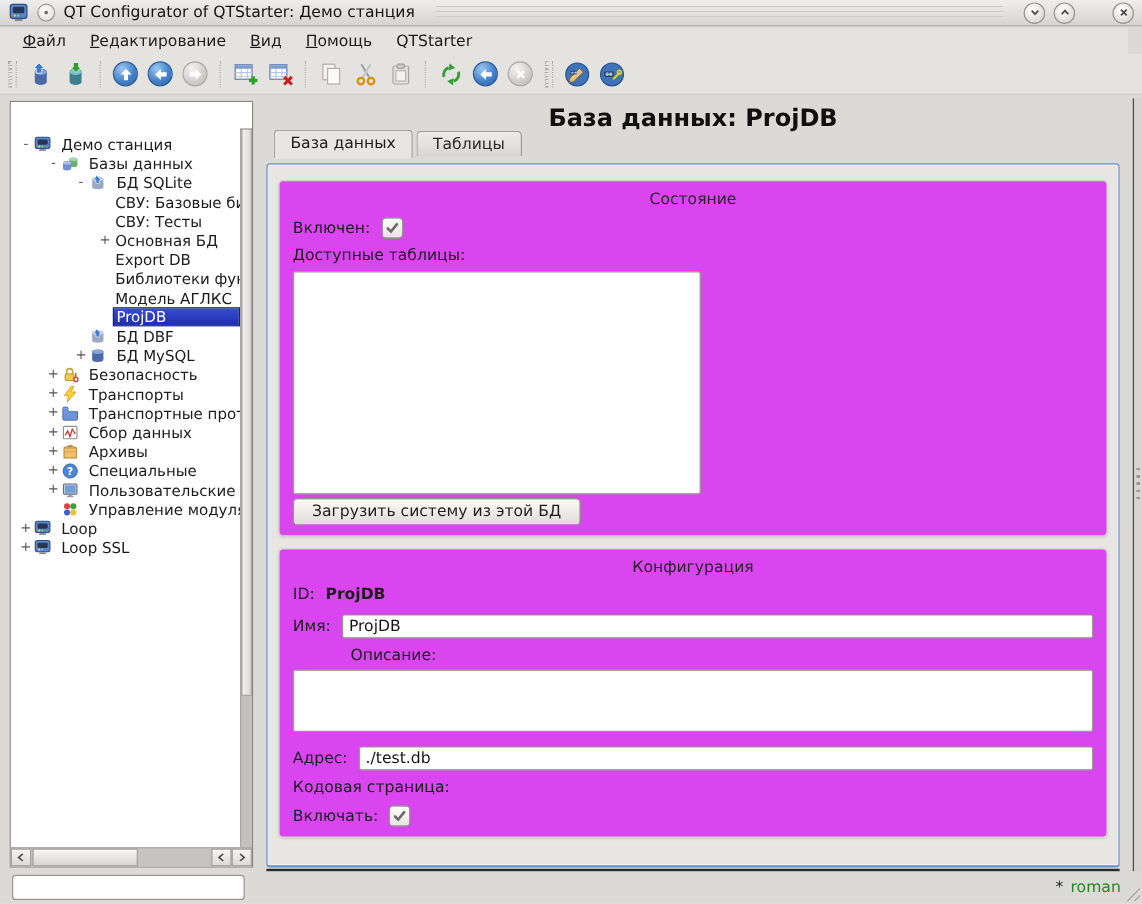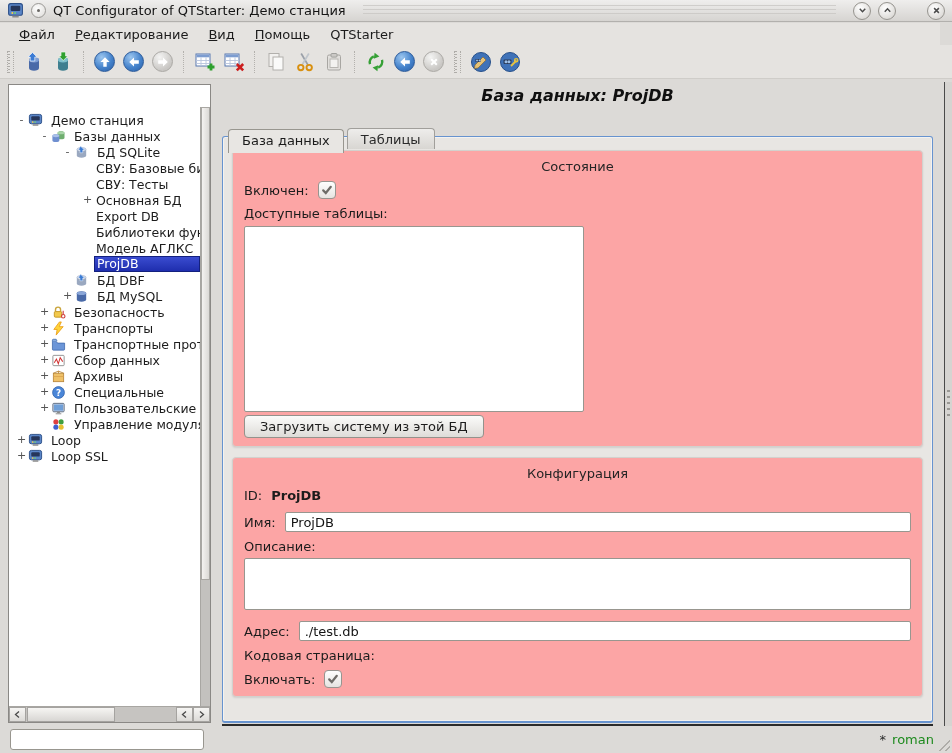--- a/index.html
+++ b/index.html
@@ -71,48 +71,48 @@
 
   
   .mid-split { position:absolute; left:212px; top:84px; width:9px; bottom:27px; }
   .right-strip { position:absolute; right:0; top:82px; width:8px; bottom:27px;
     border-left:1px solid #4a4a4a; background:#d6d4d1; }
   .right-strip::after { content:""; position:absolute; left:2px; top:308px; width:3px; height:26px;
     background:repeating-linear-gradient(to bottom,#9a9894 0 2px,transparent 2px 6px); }
 
   
   .main-title { position:absolute; left:222px; top:86px; width:711px; text-align:center;
-    font-size:16px; font-weight:bold; font-style:italic; color:#101010; }
-  .tabbar { position:absolute; left:228px; top:128px; height:24px; display:flex; align-items:flex-start; z-index:3; }
+    font-size:20px; font-weight:bold; color:#101010; }
+  .tabbar { position:absolute; left:228px; top:107px; height:24px; display:flex; align-items:center; z-index:3; }
   .tab { font-size:13px; padding:3px 13px 4px; border:1px solid #a19f9b; border-bottom:none;
     border-radius:4px 4px 0 0; margin-right:3px; cursor:default; }
   .tab.active { background:#e8e6e3; height:24px; position:relative; top:1px; border-color:#98968f; }
   .tab.inactive { background:linear-gradient(#eeedeb,#d8d6d2); height:21px; color:#2a2a2a; }
   .tabpage { position:absolute; left:222px; top:136px; width:711px; height:587px;
     border:1px solid #6793cf; border-radius:3px; background:#e8e6e3;
     box-shadow:inset 0 0 0 1px #f3f2f0; padding:13px 9px 0 9px; border-bottom-width:2px; }
   .page-bottom-line { position:absolute; left:222px; top:724px; width:711px; height:2px; background:#2b2b2b; }
 
-  .groupbox { background:#fca5a5; border:1px solid #d3d1cd; border-radius:4px;
+  .groupbox { background:#d946ef; border:1px solid #d3d1cd; border-radius:4px;
     box-shadow:0 1px 2px rgba(0,0,0,.10); padding:5px 11px 4px; margin-bottom:10px; }
   .gb-title { text-align:center; padding:3px 0 7px; color:#252525; }
   .frow { display:flex; align-items:center; margin-bottom:7px; }
   .frow .lab { margin-right:9px; white-space:nowrap; }
   .checkbox { width:18px; height:18px; border-radius:4px; border:1px solid #979590;
     background:linear-gradient(#fefefe,#e6e4e1); display:inline-flex; align-items:center; justify-content:center; }
   .checkbox svg { width:12px; height:12px; }
   .listbox { width:340px; height:186px; background:#fff; border:1px solid #98968f; border-radius:2px; }
   .qbtn { font-family:"DejaVu Sans",sans-serif; font-size:13px; color:#1c1c1c; padding:3px 15px;
     border:1px solid #94928c; border-radius:4px; background:linear-gradient(#fbfbfa,#dedcd8); margin:3px 0 4px; }
   .tinput { flex:1; height:20px; background:#fff; border:1px solid #98968f; border-radius:2px;
     font-family:"DejaVu Sans",sans-serif; font-size:13px; padding:1px 5px; color:#141414; }
   .tarea { width:100%; height:52px; background:#fff; border:1px solid #98968f; border-radius:2px;
     resize:none; font-family:"DejaVu Sans",sans-serif; font-size:13px; margin-bottom:8px; }
   .idval { font-weight:bold; }
-  .descr-lab { margin-bottom:4px; }
+  .descr-lab { margin-bottom:4px;margin-left:48px; }
 
   
   .statusbar { position:absolute; left:0; right:0; bottom:0; height:27px; }
   .status-right { position:absolute; right:18px; bottom:6px; font-size:13px; }
   .status-marker { color:#2a2a2a; margin-right:6px; }
   .status-user { color:#1e8a1e; }
   .grip { position:absolute; right:2px; bottom:2px; width:14px; height:14px;
     background:repeating-linear-gradient(135deg,#aeaca8 0 1px,transparent 1px 4px);
     clip-path:polygon(100% 0,100% 100%,0 100%); }
 </style>

